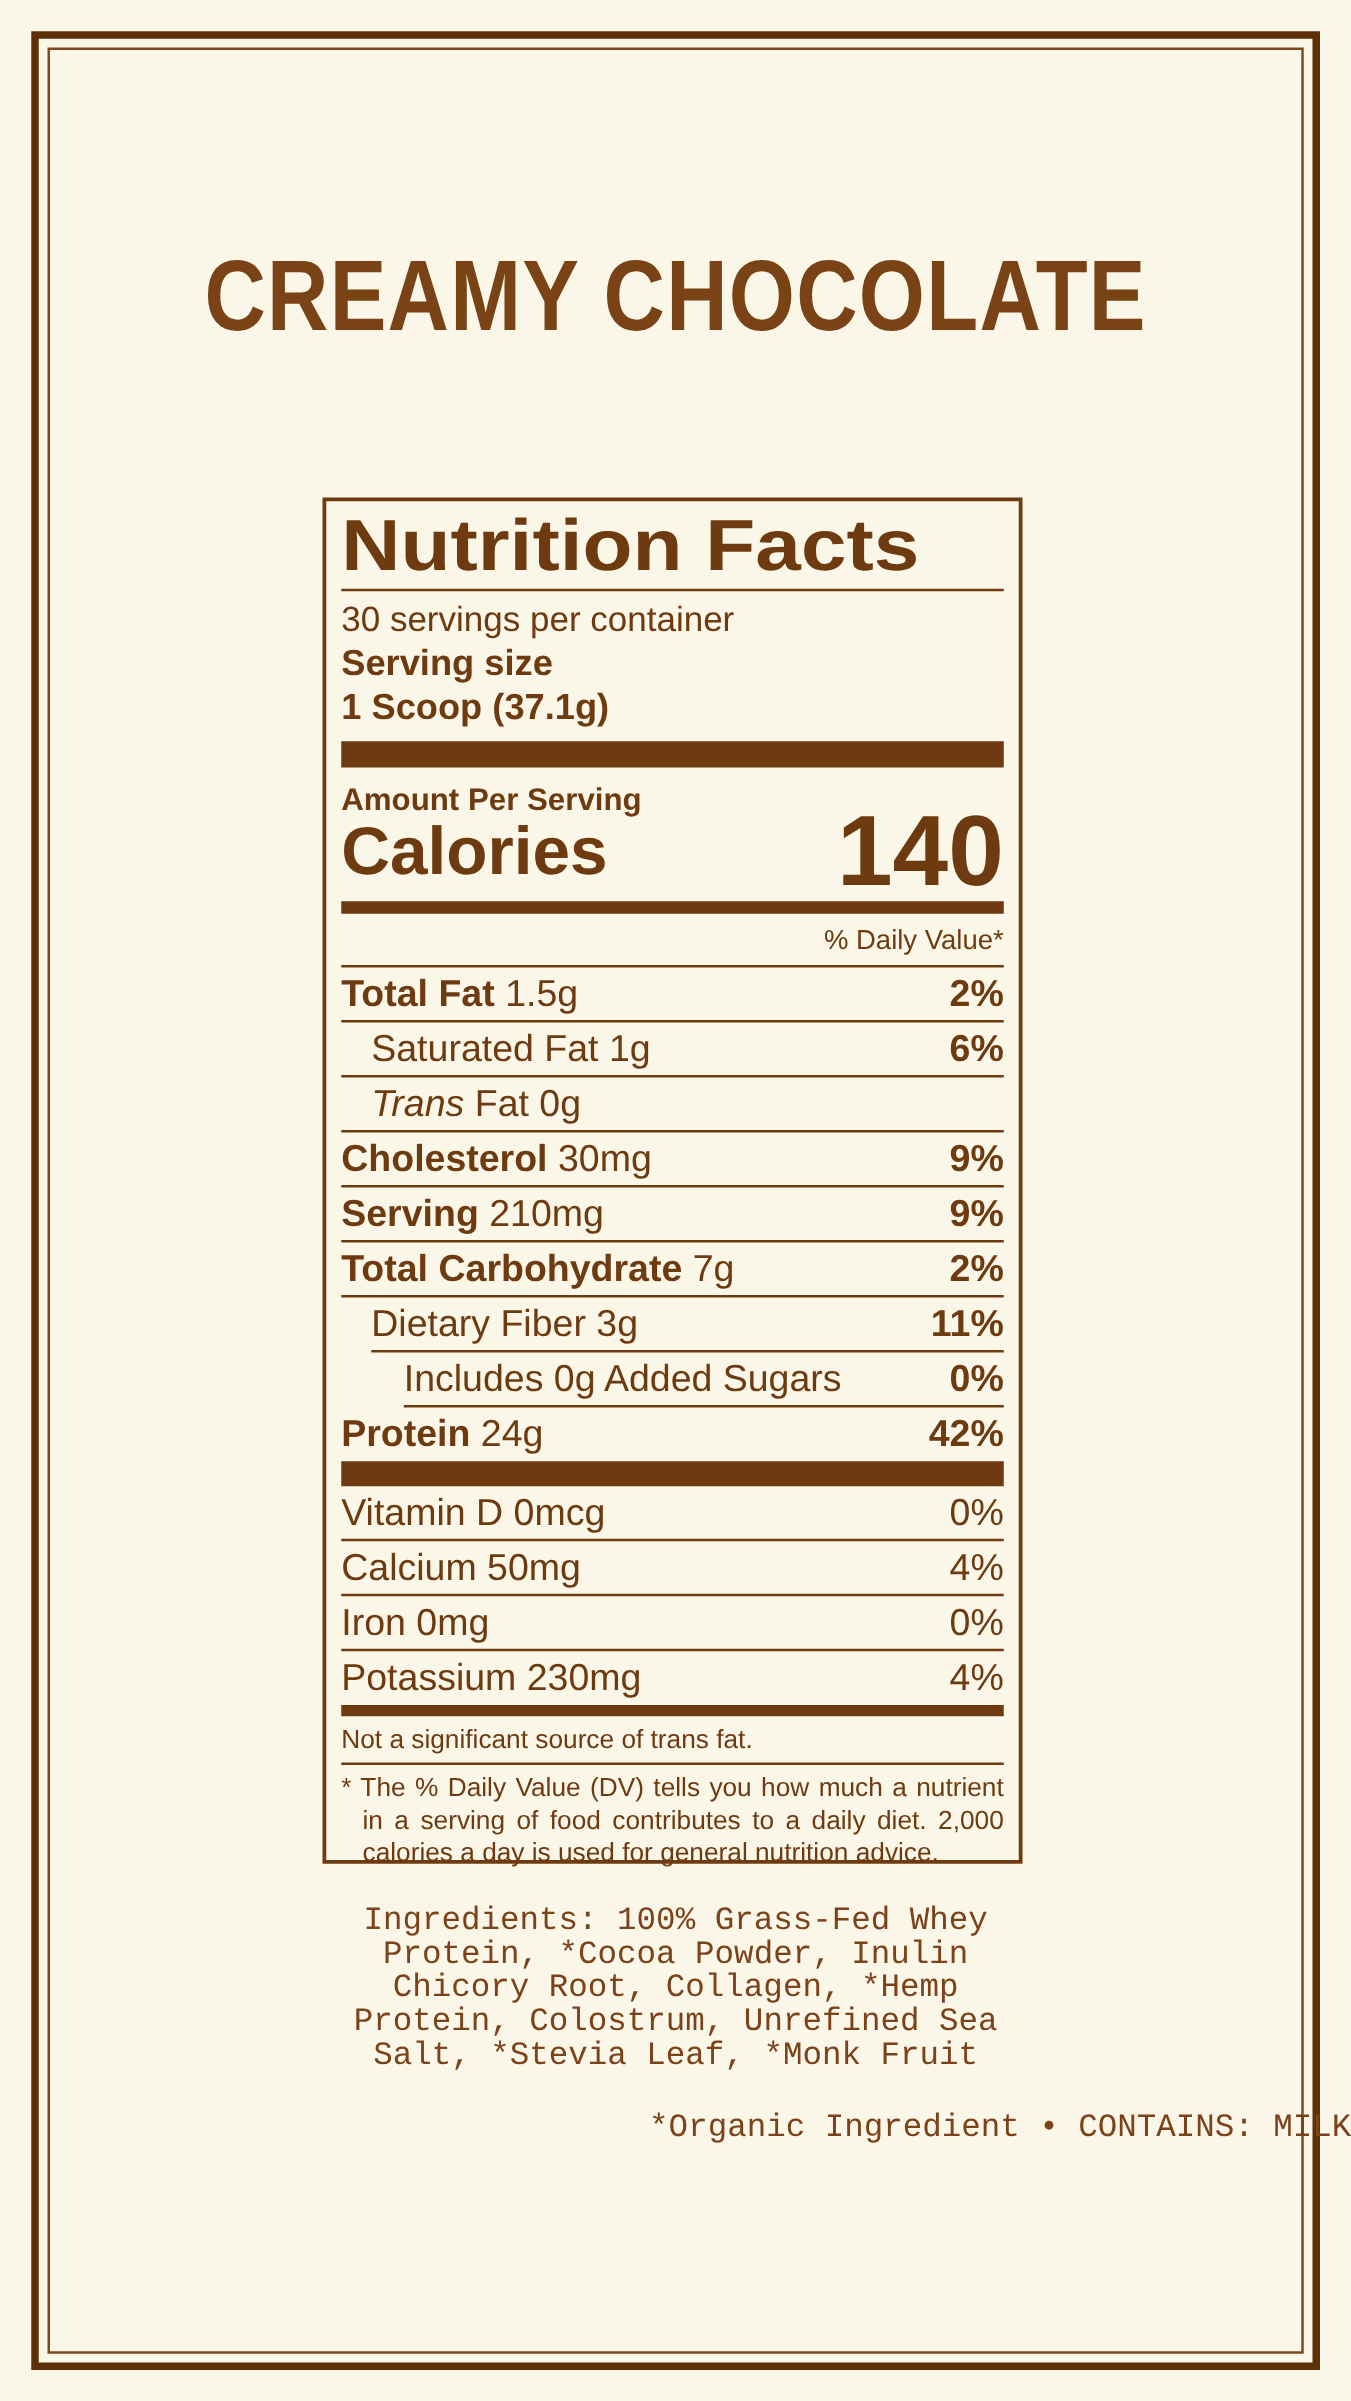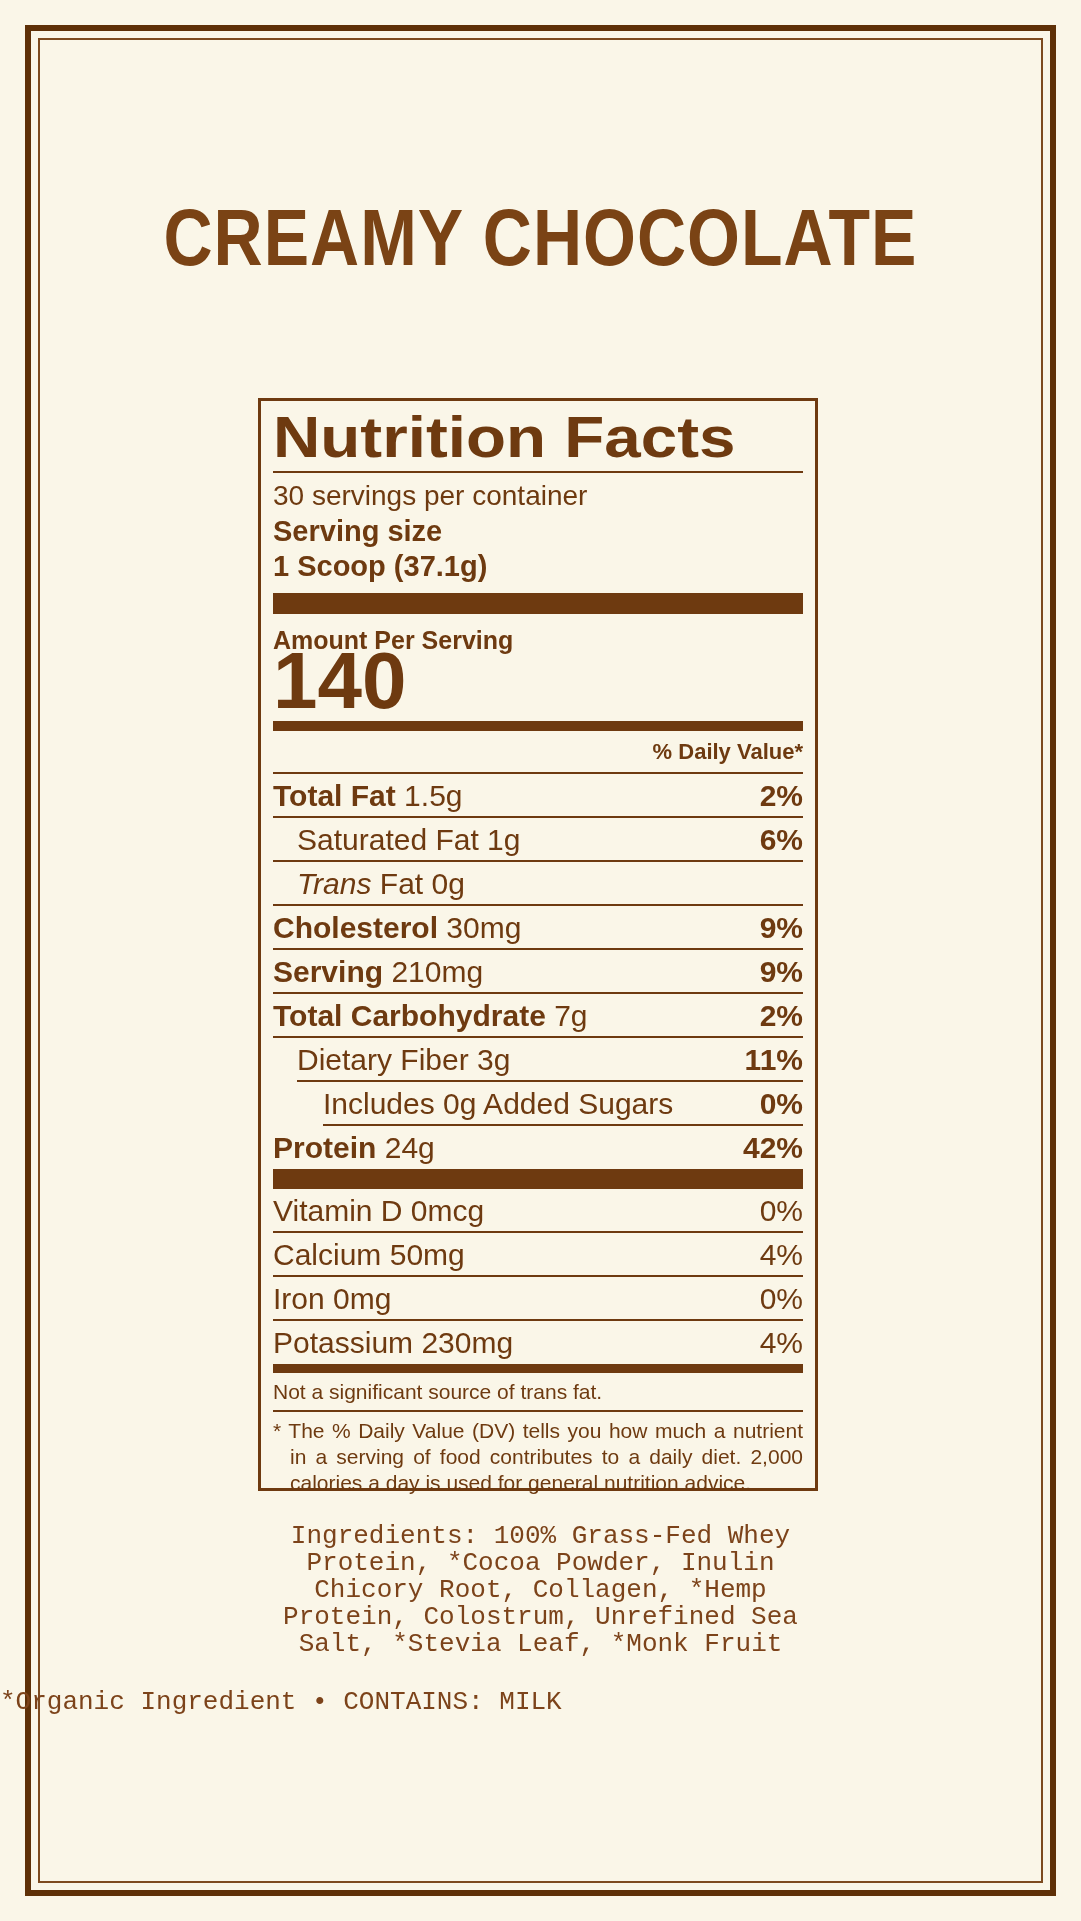--- a/index.html
+++ b/index.html
@@ -33,21 +33,21 @@
   .rule{height:2px;background:#6e3a10;margin-top:2px;}
   .servings{font-size:28px;line-height:36px;margin-top:5px;}
   .serving-size{display:flex;justify-content:flex-start;font-weight:bold;font-size:29px;line-height:35px;flex-direction:column;}
   .bar-thick{height:21px;background:#6e3a10;margin-top:9px;}
   .aps{font-weight:bold;font-size:25px;margin-top:12px;line-height:28px;}
   .cal-row{display:flex;justify-content:space-between;align-items:flex-end;margin-top:-4px;}
   .cal-label{font-size:54px;font-weight:bold;line-height:62px;}
   .cal-value{font-size:80px;font-weight:bold;line-height:62px;}
   .bar-med{height:10px;background:#6e3a10;margin-top:9px;}
   .dv-header{
-    text-align:right;font-weight:bold;font-size:22px;line-height:24px;
+    text-align:right;font-weight:normal;font-size:22px;line-height:24px;
     margin-top:9px;padding-bottom:8px;border-bottom:2px solid #6e3a10;
   }
   .row{
     font-size:30px;line-height:29px;
     border-bottom:2px solid #6e3a10;
     padding:7px 0 6px 0;
     display:flex;justify-content:space-between;align-items:baseline;
   }
   .row .b, .b{font-weight:bold;}
   .row i{font-style:italic;}
@@ -61,21 +61,21 @@
 
   .ingredients{
     position:absolute;top:1523px;left:0;right:0;
     text-align:center;
     font-family:"Liberation Mono", monospace;
     font-size:26px;line-height:27px;
     color:#7c431a;white-space:pre-line;letter-spacing:0px;
   }
   .allergen{
     position:absolute;top:1687px;left:0;right:0;
-    text-align:left;
+    text-align:right;
     font-family:"Liberation Mono", monospace;
     font-size:26px;color:#7c431a;
   }
 </style>
 </head>
 <body>
 
 <div class="frame-outer"></div>
 <div class="frame-inner"></div>
 
@@ -85,20 +85,21 @@
   <div class="nf-heading">Nutrition Facts</div>
   <div class="rule"></div>
   <div class="servings">30 servings per container</div>
   <div class="serving-size">
     <span>Serving size</span>
     <span>1 Scoop (37.1g)</span>
   </div>
   <div class="bar-thick"></div>
   <div class="aps">Amount Per Serving</div>
   <div class="cal-row">
+    <span class="cal-label">Calories</span>
     <span class="cal-value">140</span>
   </div>
   <div class="bar-med"></div>
   <div class="dv-header">% Daily Value*</div>
   <div id="nutrient-rows">
       <div class="row">
         <span style="padding-left: 0px;"><span class="b">Total Fat</span><span> 1.5g</span></span>
         <span class="b">2%</span>
       </div>
       <div class="row">

